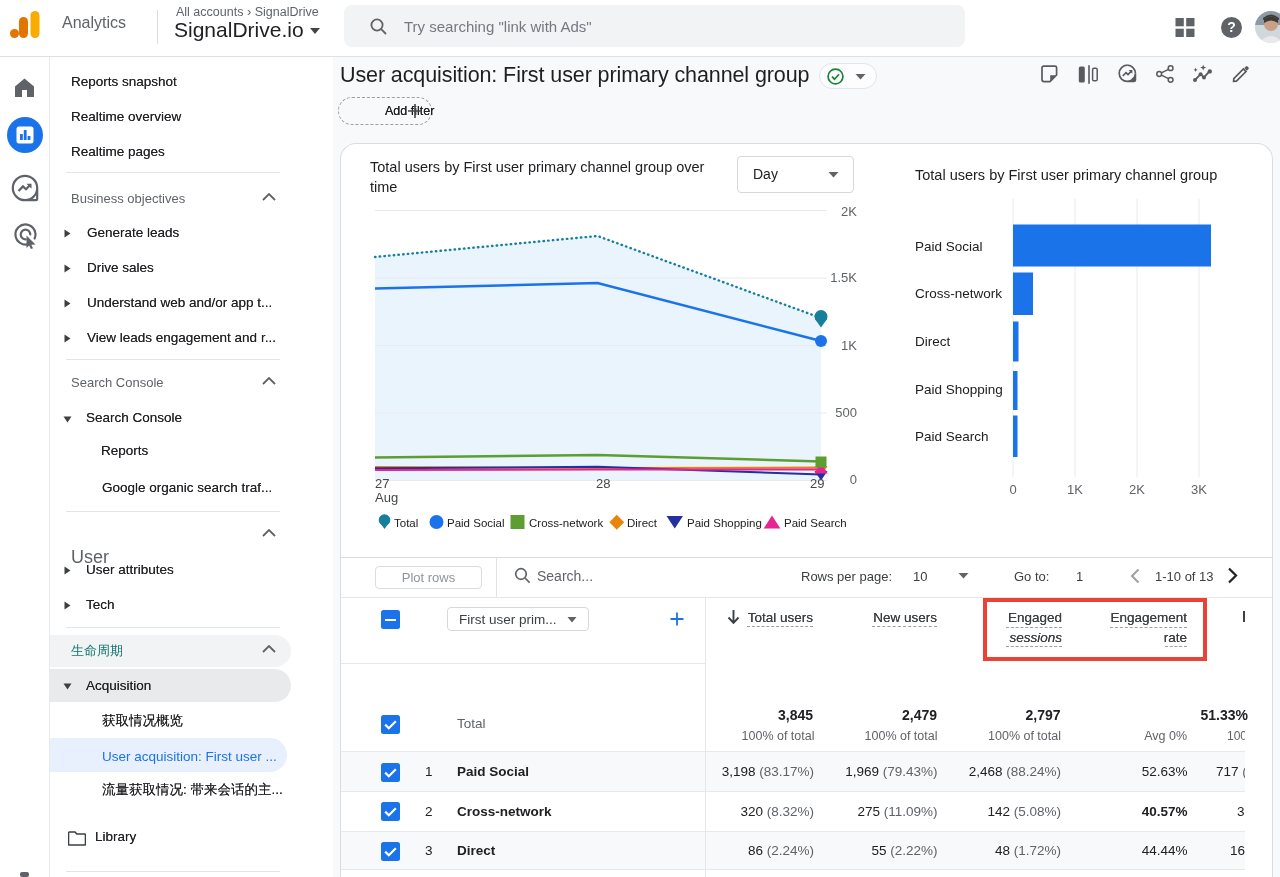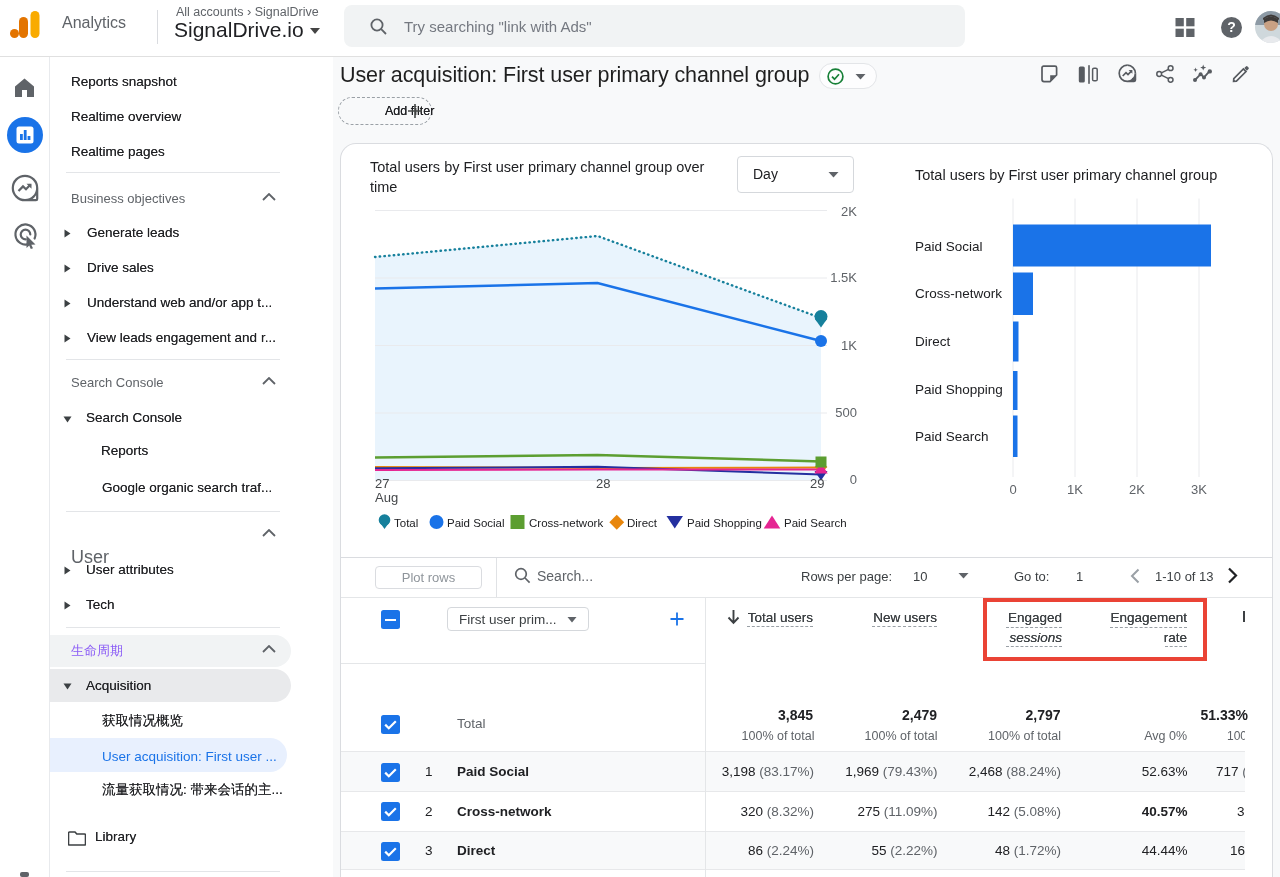--- a/index.html
+++ b/index.html
@@ -141,21 +141,21 @@
   <svg class="abs" style="left:14px; top:509px;" width="7" height="9" viewBox="0 0 7 9">
       <path d="M0.5 0.5 L6.5 4.5 L0.5 8.5 Z" fill="#3c4043"></path>
     </svg>
   <div class="abs" style="left:36px; top:505px; text-shadow:0 0 0.4px rgba(32,33,36,0.75);">User attributes</div>
   <svg class="abs" style="left:14px; top:544px;" width="7" height="9" viewBox="0 0 7 9">
       <path d="M0.5 0.5 L6.5 4.5 L0.5 8.5 Z" fill="#3c4043"></path>
     </svg>
   <div class="abs" style="left:36px; top:540px; text-shadow:0 0 0.4px rgba(32,33,36,0.75);">Tech</div>
   <div class="abs" style="left:16px; top:570px; width:214px; height:1px; background:#e3e5e8;"></div>
   <div class="abs" style="left:0; top:578px; width:241px; height:32px; background:#f1f3f4; border-radius:0 16px 16px 0;"></div>
-  <div class="abs" style="left:21px; top:585px; font-size:13px; color:#8b5cf6;">生命周期</div>
+  <div class="abs" style="left:21px; top:585px; font-size:13px; color:#0f766e;">生命周期</div>
   <svg class="abs" style="left:212px; top:588px;" width="14" height="8" viewBox="0 0 14 8">
       <path d="M1 7 L7 1 L13 7" fill="none" stroke="#5f6368" stroke-width="1.8"></path>
     </svg>
   <div class="abs" style="left:0; top:612px; width:241px; height:33px; background:#e9eaec; border-radius:0 17px 17px 0;"></div>
   <svg class="abs" style="left:13px; top:626px;" width="9" height="7" viewBox="0 0 9 7">
       <path d="M0.5 0.5 L8.5 0.5 L4.5 6.5 Z" fill="#3c4043"></path>
     </svg>
   <div class="abs" style="left:36px; top:621px; text-shadow:0 0 0.4px rgba(32,33,36,0.75);">Acquisition</div>
   <div class="abs" style="left:52px; top:655px; text-shadow:0 0 0.4px rgba(32,33,36,0.75);">获取情况概览</div>
   <div class="abs" style="left:0; top:681px; width:237px; height:34px; background:#e8f0fe; border-radius:0 17px 17px 0;"></div>

